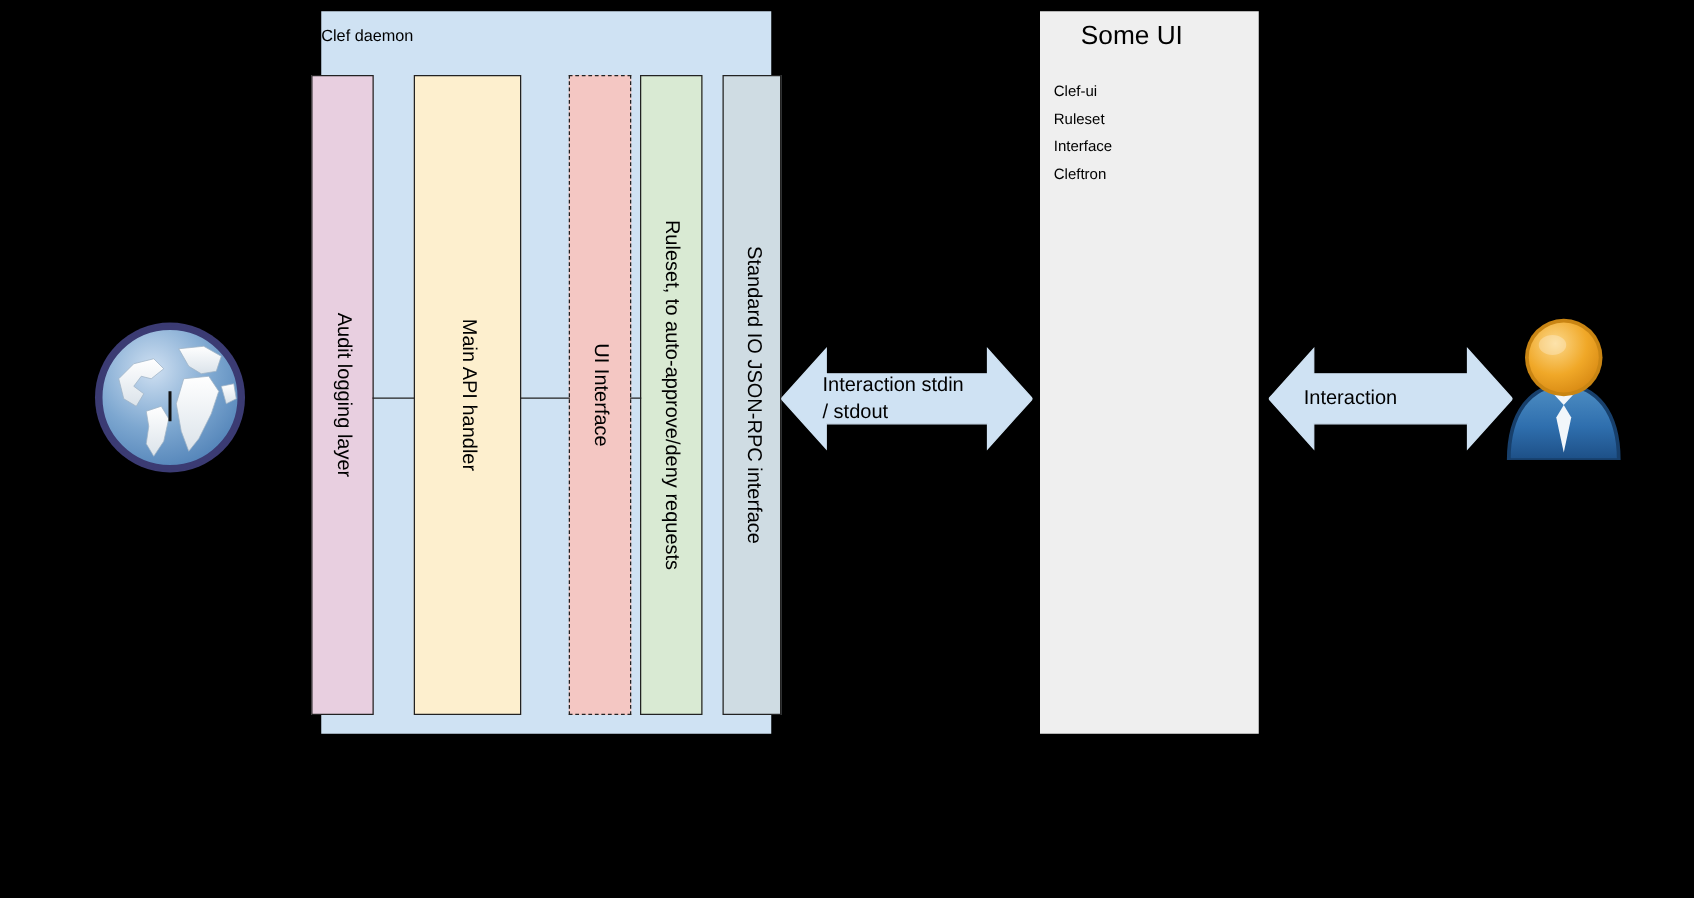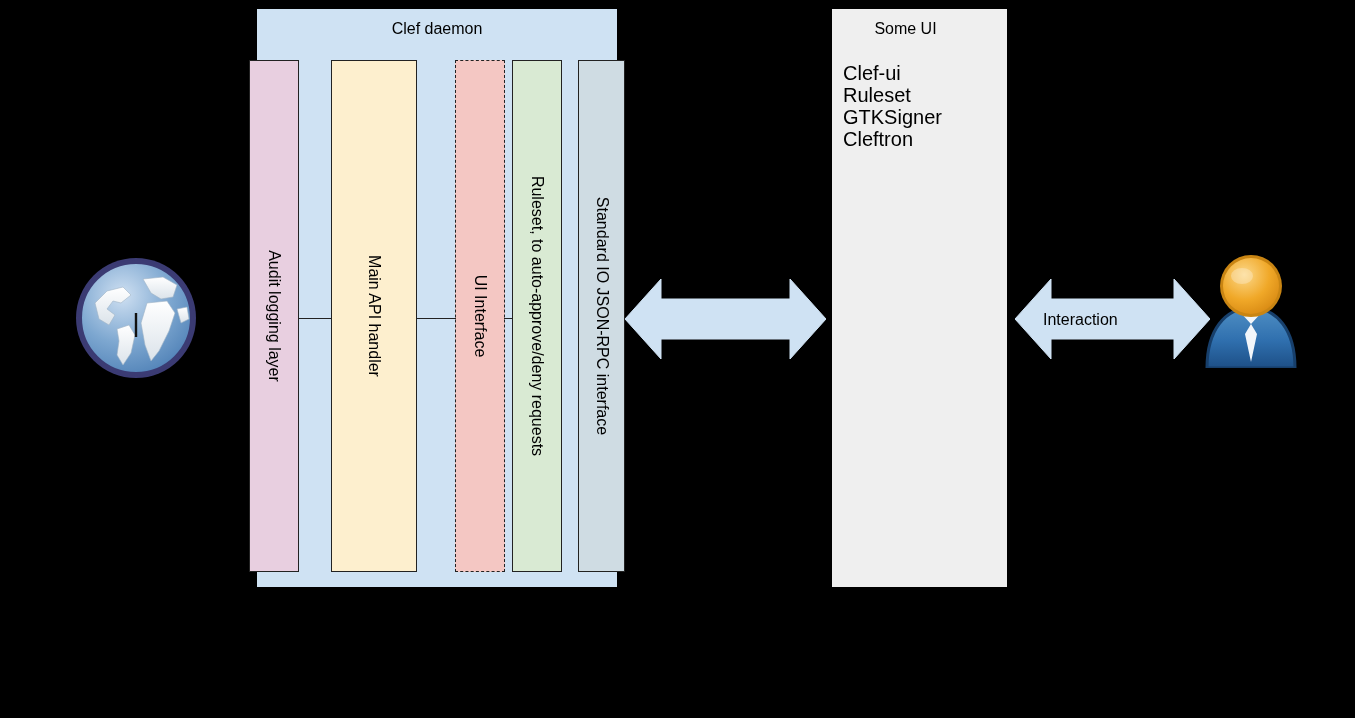--- a/index.html
+++ b/index.html
@@ -10,21 +10,21 @@
   }
   .canvas{position:absolute;inset:0;}
 
   
   .daemon-box{
     position:absolute;left:257px;top:9px;width:360px;height:578px;
     background:#cfe2f3;
   }
   .daemon-title{
     position:absolute;left:257px;top:18px;width:360px;
-    text-align:center;font-size:16px;line-height:22px;color:#000;
+    font-size:13px;line-height:22px;color:#000;
   }
 
   
   .col{
     position:absolute;top:60px;height:512px;
     box-sizing:border-box;border:1px solid #222;
   }
   .col .vlabel{
     position:absolute;left:50%;top:50%;
     transform:translate(-50%,-50%) rotate(90deg);
@@ -45,25 +45,25 @@
   .conn-b{left:416px;width:40px;}
   .conn-c{left:504px;width:9px;}
 
   
   .someui-box{
     position:absolute;left:832px;top:9px;width:175px;height:578px;
     background:#efefef;
   }
   .someui-title{
     position:absolute;left:832px;top:18px;width:147px;text-align:center;
-    font-size:16px;line-height:22px;
+    font-size:21px;line-height:22px;
   }
   .someui-list{
     position:absolute;left:843px;top:62px;width:160px;
-    font-size:20px;line-height:22px;
+    font-size:12px;line-height:22px;
   }
   .someui-list div{white-space:nowrap;}
 
   
   .darrow{position:absolute;}
   .darrow svg{display:block;}
   .darrow .alabel{
     position:absolute;top:50%;transform:translateY(-50%);
     font-size:16px;line-height:21px;color:#000;white-space:pre-line;
   }
@@ -127,28 +127,30 @@
   </div>
 
   <div class="connector conn-a"></div>
   <div class="connector conn-b"></div>
   <div class="connector conn-c"></div>
 
   <div class="darrow" style="left:625px;top:277px;width:201px;height:84px;">
     <svg width="201" height="84" viewBox="0 0 201 84">
       <polygon points="0,42 36,2 36,22 165,22 165,2 201,42 165,82 165,62 36,62 36,82" fill="#cfe2f3" stroke="#cfe2f3" stroke-width="1"></polygon>
     </svg>
+    <span class="alabel" style="left:33px;">Interaction stdin
+/ stdout</span>
   </div>
 
   <div class="someui-box"></div>
   <div class="someui-title">Some UI</div>
   <div class="someui-list">
     <div>Clef-ui</div>
     <div>Ruleset</div>
-    <div>GTKSigner</div>
+    <div>Interface</div>
     <div>Cleftron</div>
   </div>
 
   <div class="darrow" style="left:1015px;top:277px;width:195px;height:84px;">
     <svg width="195" height="84" viewBox="0 0 195 84">
       <polygon points="0,42 36,2 36,22 159,22 159,2 195,42 159,82 159,62 36,62 36,82" fill="#cfe2f3" stroke="#cfe2f3" stroke-width="1"></polygon>
     </svg>
     <span class="alabel" style="left:28px;">Interaction</span>
   </div>
 

